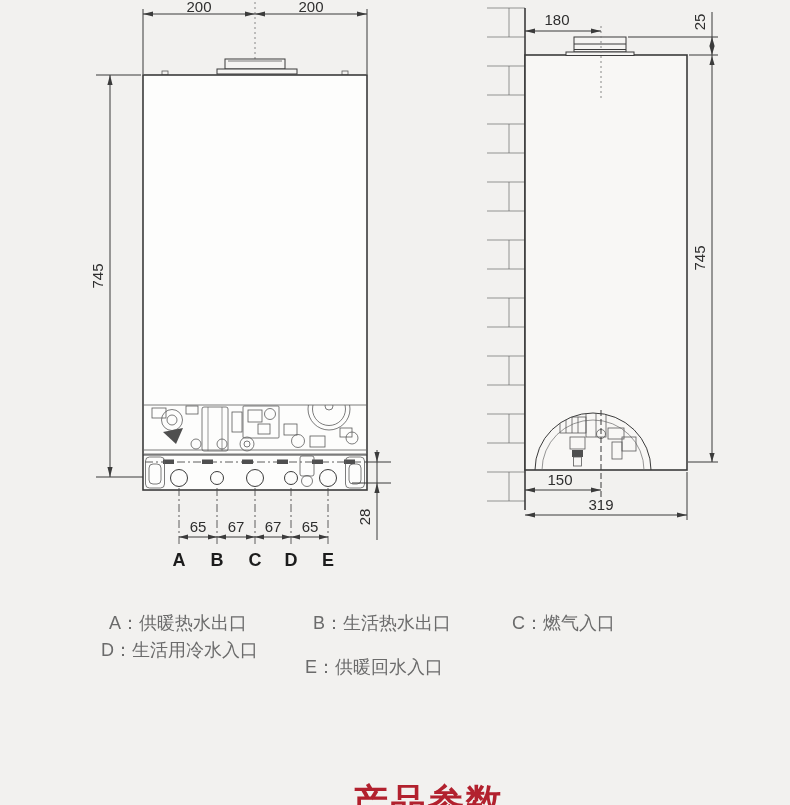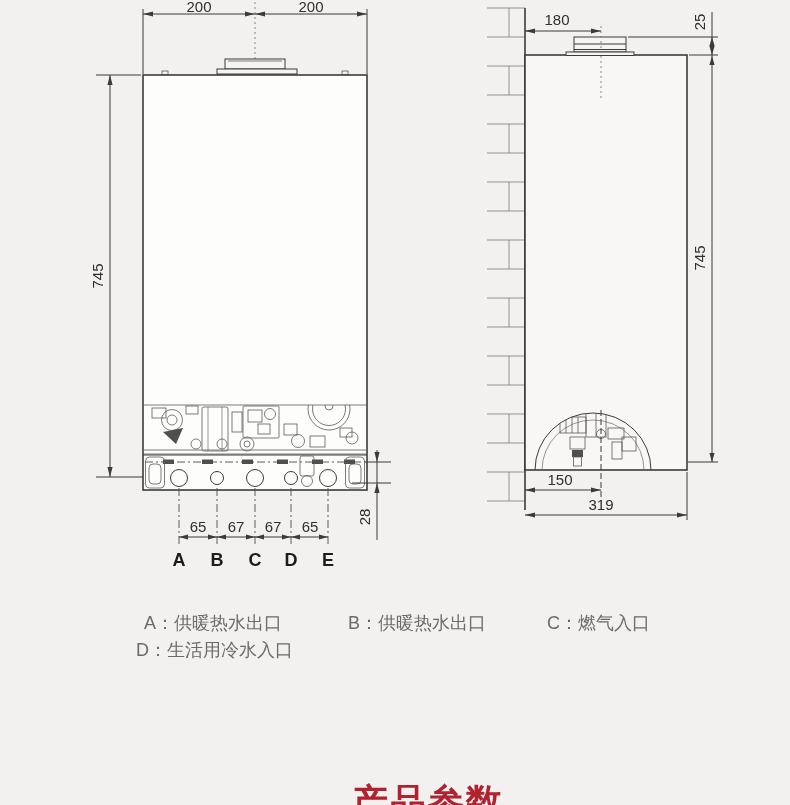--- a/index.html
+++ b/index.html
@@ -14,21 +14,21 @@
   .thin2{stroke:#6a6a6a;stroke-width:.7;fill:none;}
   .dashdot{stroke:#4d4d4d;stroke-width:.9;fill:none;stroke-dasharray:8 3 2 3;}
   .dotted{stroke:#7c7c7c;stroke-width:.9;fill:none;stroke-dasharray:2 3;}
   .arrow{fill:#3b3b3b;stroke:none;}
   .dark{fill:#4f4f4f;stroke:none;}
   .panel{fill:#fdfdfc;stroke:#3b3b3b;stroke-width:1.6;}
   .sidebody{fill:#f8f7f5;stroke:#3b3b3b;stroke-width:1.6;}
   .collar{fill:#f5f4f2;stroke:#3b3b3b;stroke-width:1;}
   svg text{font-family:"Liberation Sans",sans-serif;font-size:15px;fill:#2e2e2e;}
   text.port-letter{font-size:18px;font-weight:bold;fill:#1c1c1c;}
-  .legend-item{position:absolute;font-size:18px;color:#6b6b6b;white-space:nowrap;margin-left:35px;}
+  .legend-item{position:absolute;font-size:18px;color:#6b6b6b;white-space:nowrap;}
   .section-title{position:absolute;left:0;width:100%;top:780px;text-align:center;text-indent:26px;
        font-size:36px;font-weight:700;color:#b2212e;letter-spacing:2px;line-height:1.2;}
 </style>
 </head>
 <body>
 
 <div class="stage">
 
 <svg class="diagram" width="790" height="585" viewBox="0 0 790 585">
 
@@ -216,19 +216,20 @@
     <g>
       <path class="ln" d="M687 472 V520 M525 515 H687"></path>
       <polygon class="arrow" points="525,515 535,512.4 535,517.6"></polygon>
       <polygon class="arrow" points="687,515 677,512.4 677,517.6"></polygon>
       <text x="601" y="510" text-anchor="middle">319</text>
     </g>
   </g>
 </svg>
 
   <div class="legend-item" style="left:109px;top:611px">A：供暖热水出口</div>
-  <div class="legend-item" style="left:313px;top:611px">B：供暖热水出口</div>
+  <div class="legend-item" style="left:313px;top:611px">B：生活热水出口</div>
   <div class="legend-item" style="left:512px;top:611px">C：燃气入口</div>
   <div class="legend-item" style="left:101px;top:638px">D：生活用冷水入口</div>
+  <div class="legend-item" style="left:305px;top:655px">E：供暖回水入口</div>
 
   <div class="section-title">产品参数</div>
 
 </div>
 
 </body></html>

